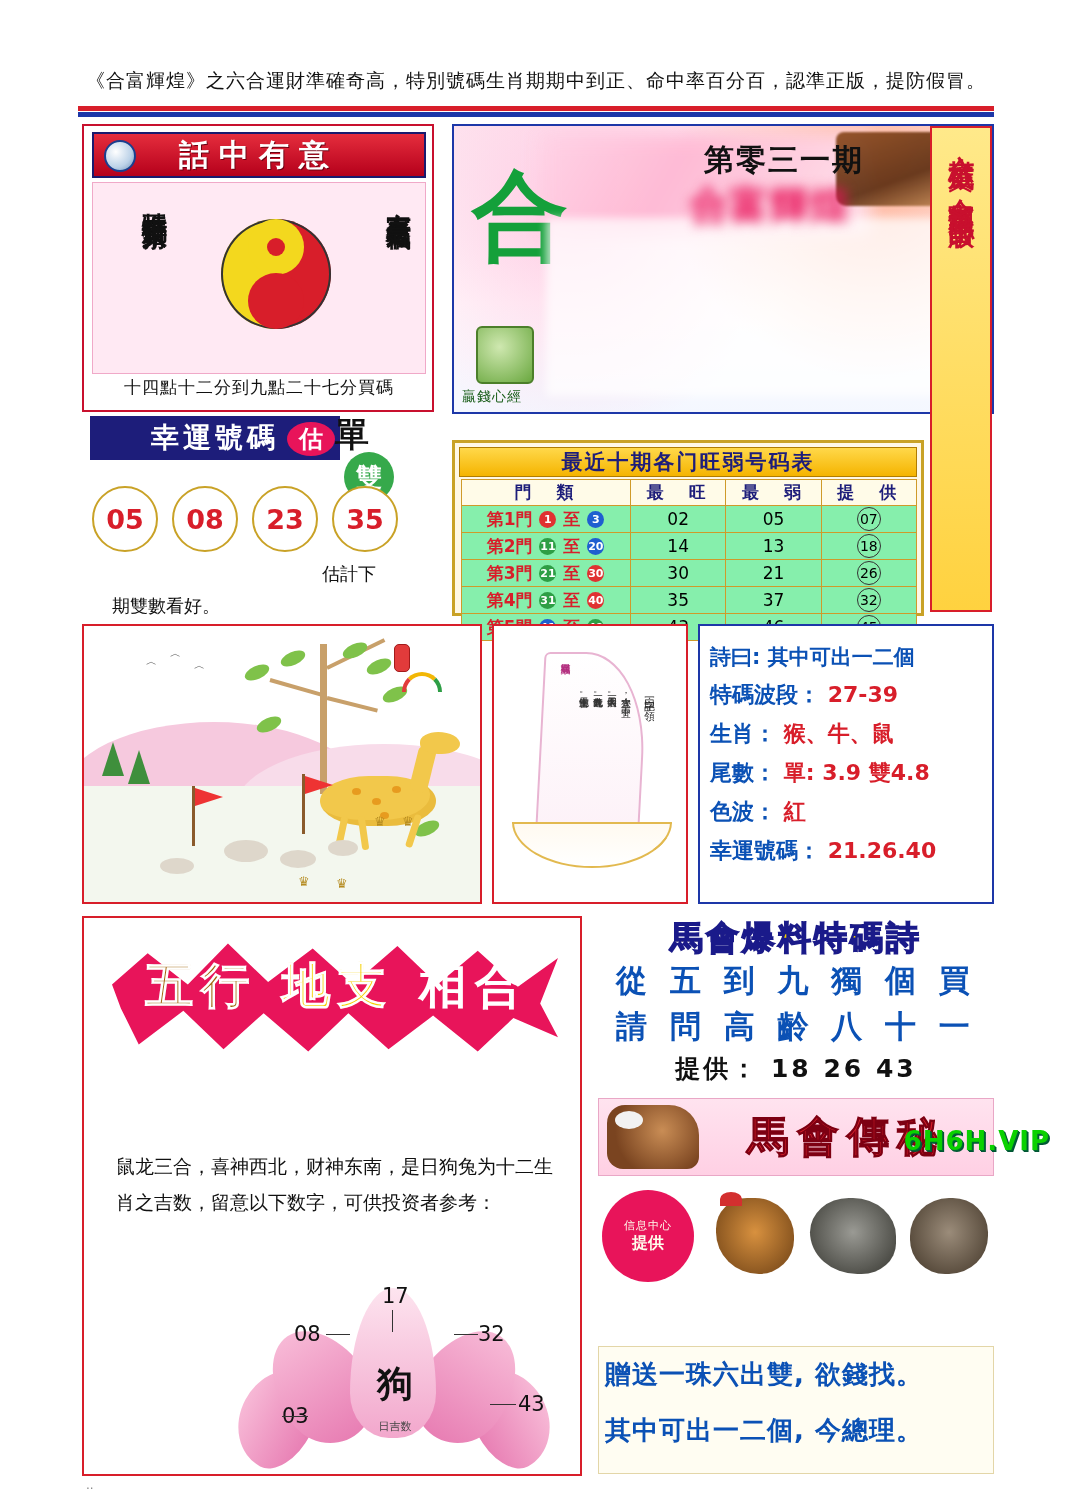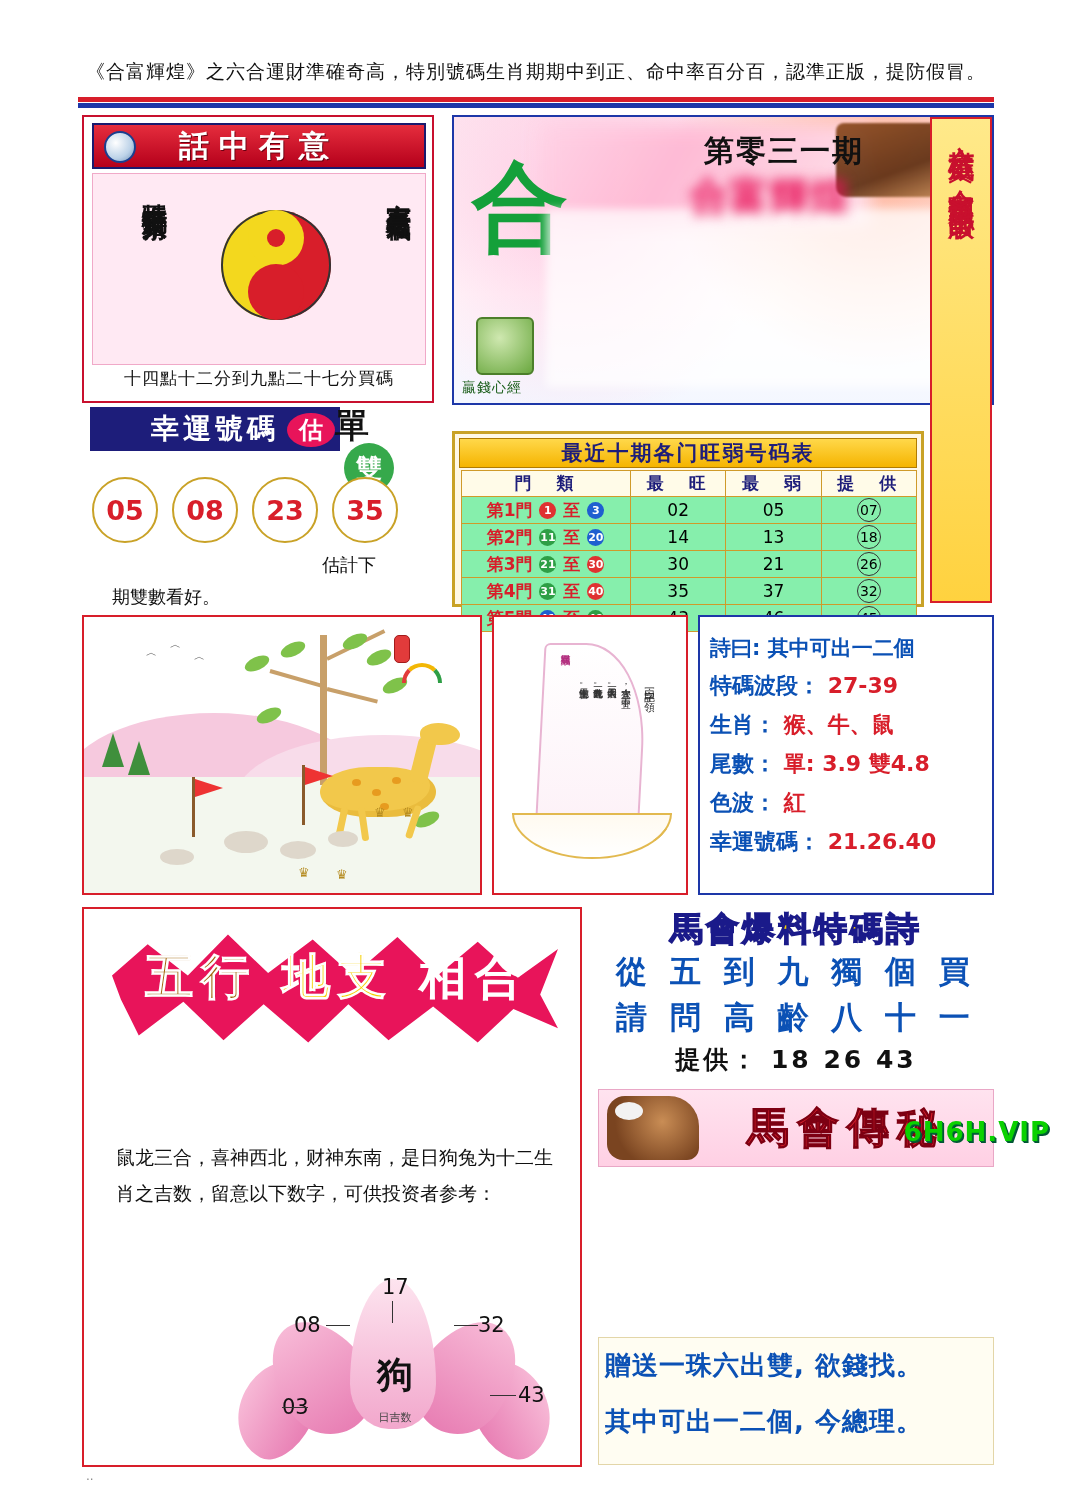--- a/index.html
+++ b/index.html
@@ -5,21 +5,21 @@
   * { box-sizing: border-box; }
   html, body { margin:0; padding:0; }
   body {
     width:1066px; height:1500px;
     background:#ffffff;
     font-family:"DejaVu Sans", sans-serif;
     position:relative;
     overflow:hidden;
   }
   .page {
-    position:absolute; left:0; top:7px; width:1066px; height:1148px;
+    position:absolute; left:0; top:16px; width:1066px; height:1148px;
   }
 
   
   .top-slogan {
     position:absolute; left:78px; top:52px; width:916px;
     text-align:center;
     font-size:19px; letter-spacing:1px; color:#111;
     font-family:"DejaVu Sans", sans-serif;
     white-space:nowrap;
   }
@@ -704,20 +704,31 @@
       <span>提供：</span>
       <span>18  26  43</span>
     </div>
   </div>
 
   <div class="frame mhcm" style="border:1px solid #e9a7c6;">
     <div class="mhcm-horse"></div>
     <div class="mhcm-title">馬會傳秘</div>
   </div>
 
+  <div class="frame animals" style="border:none;">
+    <div class="seal-round">
+      <div class="arc">信息中心</div>
+      <div class="bot">提供</div>
+    </div>
+    <div class="an rooster">
+        <div class="rooster-comb"></div>
+      </div>
+    <div class="an wolf"></div>
+    <div class="an rat"></div>
+  </div>
 
 
   <div class="bottom-poem">
     <div class="bp-line one">贈送一珠六出雙, 欲錢找。</div>
     <div class="bp-line two">其中可出一二個, 今總理。</div>
   </div>
 
   <div class="tiny-dots">..</div>
   <div class="watermark">6H6H.VIP</div>
 

